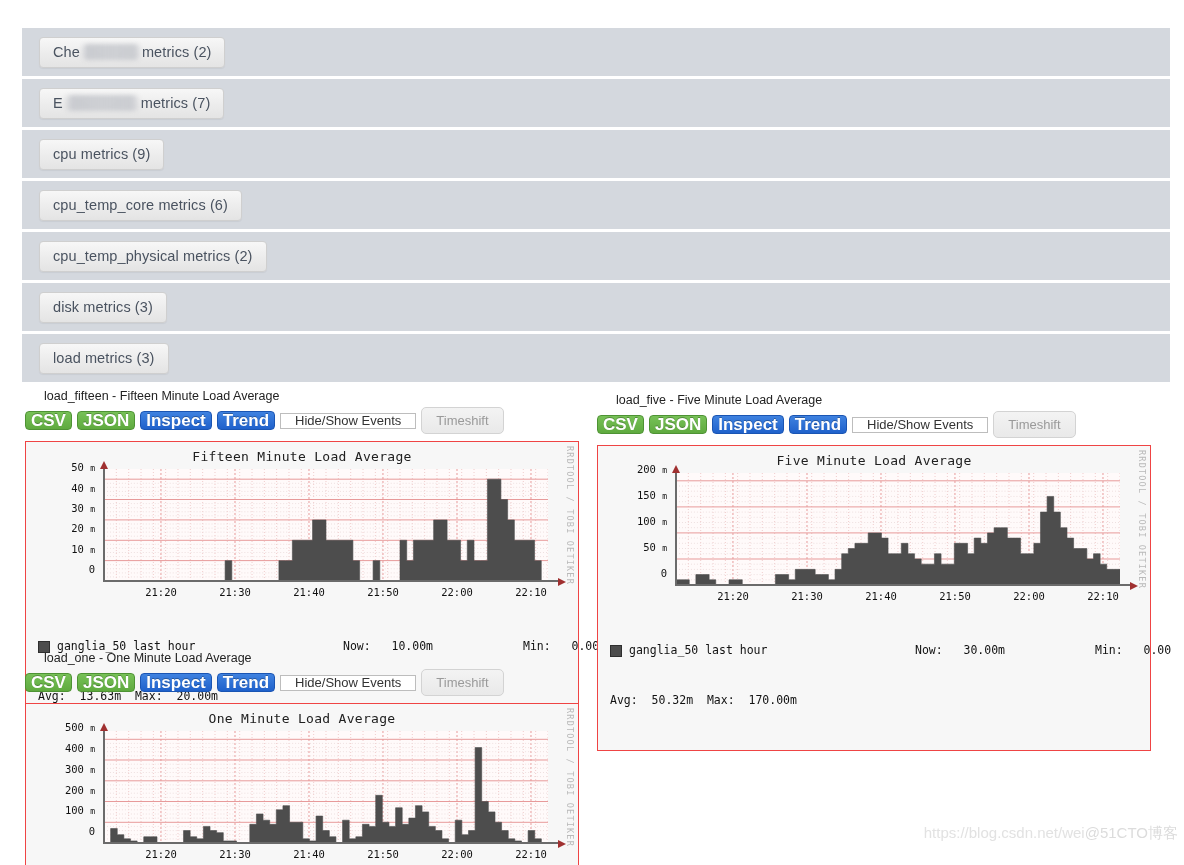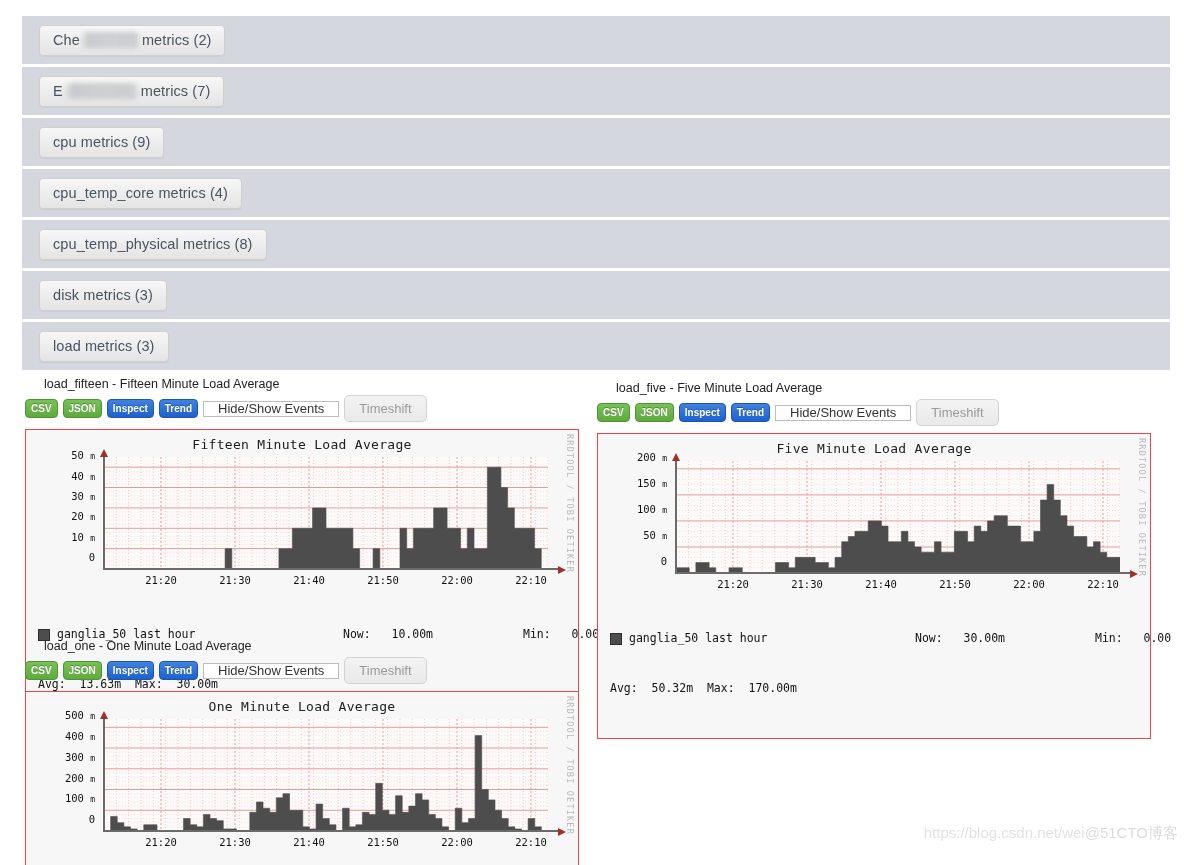--- a/index.html
+++ b/index.html
@@ -12,20 +12,21 @@
   body {
     width: 1184px;
     height: 865px;
     position: relative;
     overflow: hidden;
   }
 
   
   .accordion {
     padding-top: 16px;
+    margin-top: 12px;
   }
   .acc-row {
     background: #d4d8de;
     margin: 0 14px 3px 22px;
     height: 48px;
     display: flex;
     align-items: center;
     padding-left: 17px;
     box-sizing: border-box;
   }
@@ -75,21 +76,21 @@
     font-family: "Liberation Sans", sans-serif;
     padding-left: 19px;
   }
   .g-toolbar {
     display: flex;
     align-items: center;
     gap: 5px;
     margin-bottom: 7px;
   }
   .tb {
-    font-size: 10px;
+    font-size: 17px;
     border-radius: 4px;
     display: inline-flex;
     align-items: center;
     justify-content: center;
     cursor: pointer;
     box-sizing: border-box;
     white-space: nowrap;
   }
   .tb.small {
     height: 19px;
@@ -266,24 +267,24 @@
     <button class="acc-btn">
       <span>E</span>
         <span class="redacted-blur" style="width:78px">&nbsp;</span>
         <span> metrics (7)</span>
     </button>
   </div>
   <div class="acc-row">
     <button class="acc-btn">cpu metrics (9)</button>
   </div>
   <div class="acc-row">
-    <button class="acc-btn">cpu_temp_core metrics (4)</button>
+    <button class="acc-btn">cpu_temp_core metrics (6)</button>
   </div>
   <div class="acc-row">
-    <button class="acc-btn">cpu_temp_physical metrics (8)</button>
+    <button class="acc-btn">cpu_temp_physical metrics (2)</button>
   </div>
   <div class="acc-row">
     <button class="acc-btn">disk metrics (3)</button>
   </div>
   <div class="acc-row">
     <button class="acc-btn">load metrics (3)</button>
   </div>
 </div>
 
 <div class="graphs" id="graph-host">
@@ -391,21 +392,21 @@
             <div class="xlab" style="left:29.5%">21:30</div>
             <div class="xlab" style="left:46.16666666666667%">21:40</div>
             <div class="xlab" style="left:62.833333333333336%">21:50</div>
             <div class="xlab" style="left:79.5%">22:00</div>
             <div class="xlab" style="left:96.16666666666666%">22:10</div>
       </div>
       <div class="rrd-legend">
         <div class="legend-line1">
           <span class="swatch"></span><span class="lg-host">ganglia_50 last hour</span><span class="lg-now">Now:   10.00m</span><span class="lg-min">Min:   0.00</span>
         </div>
-        <div>Avg:  13.63m  Max:  30.00m</div>
+        <div>Avg:  13.63m  Max:  20.00m</div>
       </div>
     </div>
   </div>
     </div>
   <div class="graph-col" style="left:597px; top:4px;">
   <div class="g-block">
     <div class="g-title">load_five - Five Minute Load Average</div>
 
     <div class="g-toolbar">
       <span class="tb small green">CSV</span>

